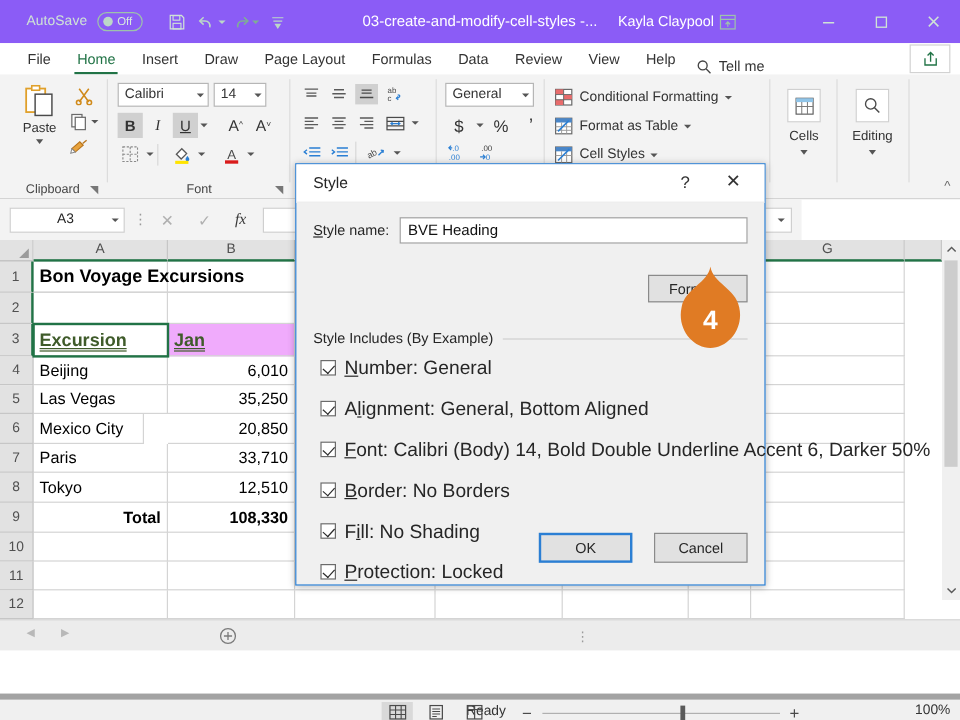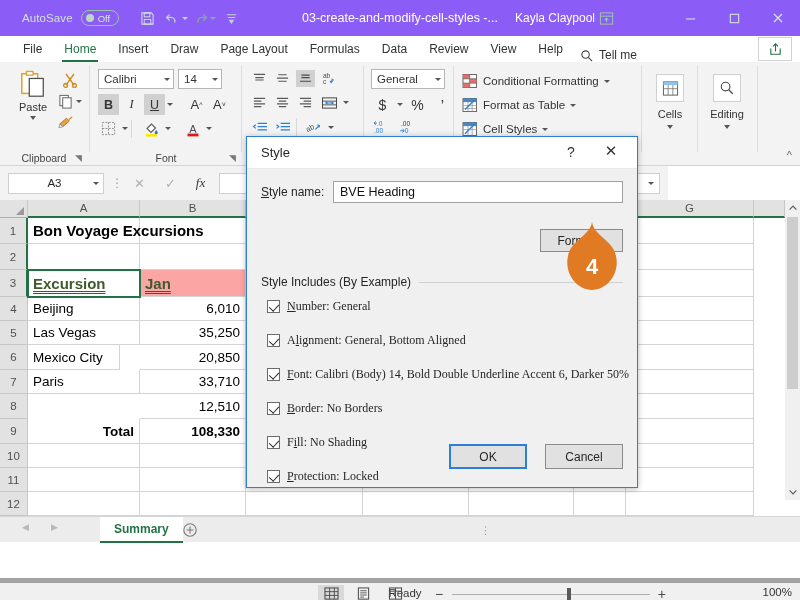--- a/index.html
+++ b/index.html
@@ -134,21 +134,21 @@
     border-bottom:1px solid #c6c6c6; border-right:2px solid #217346;
     font-size:11.5px; color:#505050; display:flex; align-items:center; justify-content:center;
   }
   .rowhdr.plain { border-right:1px solid #c6c6c6; }
   .cell {
     position:absolute; border-right:1px solid #d4d4d4; border-bottom:1px solid #d4d4d4;
     font-size:13.5px; color:#000; display:flex; align-items:center; overflow:hidden; white-space:nowrap;
   }
   .cell.r { justify-content:flex-end; padding-right:5px; }
   .cell.l { padding-left:5px; }
-  .shaded { background:#fca5a5; }
+  .shaded { background:#f0abfc; }
   .selbox {
     position:absolute; border:2px solid #217346; pointer-events:none;
   }
   .hdr3 {
     font-weight:bold; color:#3f5b2a; text-decoration:underline; text-decoration-style:double;
     text-underline-offset:2px;
   }
 
   
   .vsb { position:absolute; right:0; top:200px; width:15px; height:300px; background:#f0f0f0; }
@@ -215,21 +215,21 @@
   .grp-head .gh { font-size:12px; color:#262626; white-space:nowrap; }
   .grp-head .gl { flex:1; height:1px; background:#cfcfcf; }
   .chkrow { position:absolute; left:20px; display:flex; align-items:flex-start; gap:7px; }
   .chkbox {
     width:13px; height:13px; background:#fff; border:1px solid #6b6b6b; position:relative; flex:none; margin-top:1px;
   }
   .chkbox:after {
     content:""; position:absolute; left:3px; top:1px; width:5px; height:8px;
     border:solid #2b2b2b; border-width:0 1.6px 1.6px 0; transform:rotate(42deg);
   }
-  .chklbl { font-size:12px; color:#262626; white-space:nowrap;font-family:Liberation Serif, serif; }
+  .chklbl { font-size:16px; color:#262626; white-space:nowrap; }
   .chklbl u { text-decoration:underline; }
   .okbtn, .cancelbtn {
     position:absolute; bottom:18px; width:78px; height:25px;
     display:flex; align-items:center; justify-content:center; font-size:12px; color:#262626;
   }
   .okbtn { right:110px; background:#e1e1e1; border:2px solid #2b7fd4; }
   .cancelbtn { right:14px; background:#e1e1e1; border:1px solid #8a8a8a; }
 
   
   .callout { position:absolute; left:565px; top:222px; width:60px; height:72px; z-index:60; }
@@ -713,20 +713,21 @@
     <div class="cell" style="left:626px;top:145px;width:128px;height:25px;"></div>
 
     <div class="cell l" style="left:28px;top:170px;width:112px;height:24px;">Paris</div>
     <div class="cell r" style="left:140px;top:170px;width:106px;height:24px;">33,710</div>
     <div class="cell" style="left:246px;top:170px;width:117px;height:24px;"></div>
     <div class="cell" style="left:363px;top:170px;width:106px;height:24px;"></div>
     <div class="cell" style="left:469px;top:170px;width:105px;height:24px;"></div>
     <div class="cell" style="left:574px;top:170px;width:52px;height:24px;"></div>
     <div class="cell" style="left:626px;top:170px;width:128px;height:24px;"></div>
 
+    <div class="cell l" style="left:28px;top:194px;width:112px;height:25px;">Tokyo</div>
     <div class="cell r" style="left:140px;top:194px;width:106px;height:25px;">12,510</div>
     <div class="cell" style="left:246px;top:194px;width:117px;height:25px;"></div>
     <div class="cell" style="left:363px;top:194px;width:106px;height:25px;"></div>
     <div class="cell" style="left:469px;top:194px;width:105px;height:25px;"></div>
     <div class="cell" style="left:574px;top:194px;width:52px;height:25px;"></div>
     <div class="cell" style="left:626px;top:194px;width:128px;height:25px;"></div>
 
     <div class="cell r" style="left:28px;top:219px;width:112px;height:25px;font-weight:bold;">Total</div>
     <div class="cell r" style="left:140px;top:219px;width:106px;height:25px;font-weight:bold;">108,330</div>
     <div class="cell" style="left:246px;top:219px;width:117px;height:25px;"></div>
@@ -788,21 +789,20 @@
           <path d="M1.4 0.6L4.8 4 1.4 7.4" fill="none" stroke="#5a5a5a" stroke-width="1.2"></path>
         </svg>
       </div>
   </div>
 
   <div class="sheetbar">
     <div class="navarrows">
       <span>◀</span>
       <span>▶</span>
     </div>
-    <div class="sheettab">Summary</div>
     <div class="addsheet">
       <svg width="16" height="16" viewBox="0 0 16 16">
           <circle cx="8" cy="8" r="6.2" fill="none" stroke="#7a7a7a" stroke-width="1.1"></circle>
           <path d="M8 4.6v6.8M4.6 8h6.8" stroke="#7a7a7a" stroke-width="1.1"></path>
         </svg>
     </div>
     <div class="tabdots">⋮</div>
   </div>
 
   <div class="statusbar">

